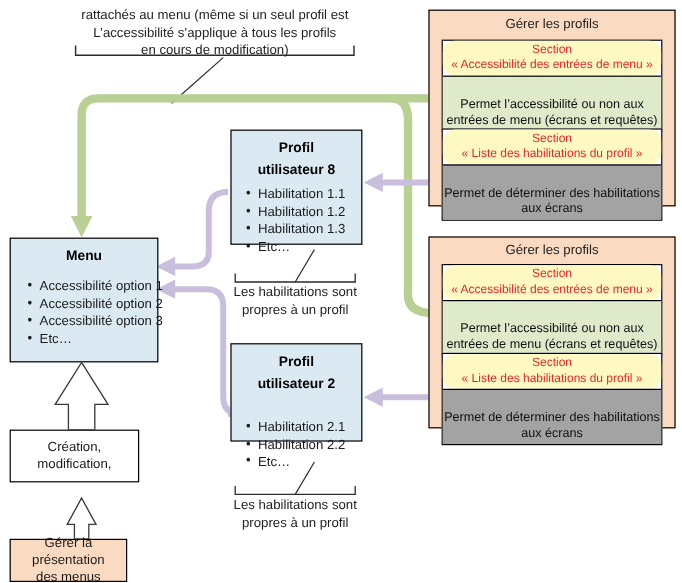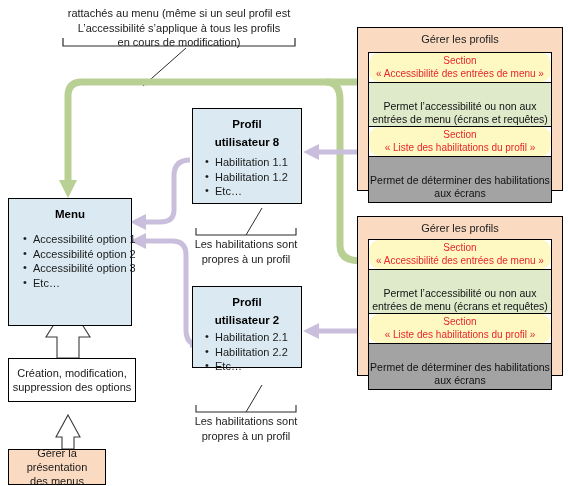--- a/index.html
+++ b/index.html
@@ -27,21 +27,20 @@
     position: absolute;
     box-sizing: border-box;
     border: 1px solid #000000;
   }
   .blue {
     background: #dbeaf2;
   }
   .orange-card {
     background: #fadac0;
     border: 1px solid #000000;
-    margin-top: 19px;
   }
   .white-box {
     background: #ffffff;
     border: 1px solid #000000;
   }
   .note-text {
     position: absolute;
     text-align: center;
     font-size: 11px;
     line-height: 14.5px;
@@ -153,63 +152,63 @@
 
   <polygon points="68,415 80,437 74,437 74,449 62,449 62,437 56,437" fill="#ffffff" stroke="#3a3a3a" stroke-width="1.1"></polygon>
 </svg>
 
 <div class="note-text" style="left:52px; top:6px; width:254px;">
   <div>rattachés au menu (même si un seul profil est</div>
   <div>L’accessibilité s’applique à tous les profils</div>
   <div>en cours de modification)</div>
 </div>
 
-<div class="box blue" style="left:8px; top:198px; width:124px; height:128px; padding-top:8px;">
+<div class="box blue" style="left:8px; top:198px; width:124px; height:104px; padding-top:8px;">
   <div class="bx-title">Menu</div>
   <ul class="bx-list" style="margin-top:10px; padding-left:12px;">
     <li>Accessibilité option 1</li>
     <li>Accessibilité option 2</li>
     <li>Accessibilité option 3</li>
     <li>Etc…</li>
   </ul>
 </div>
 
 <div class="box blue" style="left:192px; top:108px; width:110px; height:96px; padding-top:8px;">
   <div class="bx-title">Profil</div>
   <div class="bx-title" style="margin-top:3px;">utilisateur 8</div>
   <ul class="bx-list" style="margin-top:5px; padding-left:10px;">
     <li>Habilitation 1.1</li>
     <li>Habilitation 1.2</li>
+    <li>Habilitation 1.3</li>
     <li>Etc…</li>
   </ul>
 </div>
 
 <div class="note-text" style="left:186px; top:237px; width:120px;">
   <div>Les habilitations sont</div>
   <div>propres à un profil</div>
 </div>
 
 <div class="box blue" style="left:192px; top:286px; width:110px; height:82px; padding-top:8px;">
   <div class="bx-title">Profil</div>
   <div class="bx-title" style="margin-top:3px;">utilisateur 2</div>
-  <ul class="bx-list" style="margin-top:2px; padding-left:10px;">
+  <ul class="bx-list" style="margin-top:21px; padding-left:10px;">
     <li>Habilitation 2.1</li>
     <li>Habilitation 2.2</li>
     <li>Etc…</li>
   </ul>
 </div>
 
 <div class="note-text" style="left:186px; top:414px; width:120px;">
   <div>Les habilitations sont</div>
   <div>propres à un profil</div>
 </div>
 
-<div class="box white-box" style="left:8px; top:358px; width:128px; height:44px; display:flex; flex-direction:column; justify-content:center;">
+<div class="box white-box" style="left:8px; top:358px; width:108px; height:44px; display:flex; flex-direction:column; justify-content:center;">
   <div class="small-center">Création, modification,</div>
-  <div class="small-center">suppression des options</div>
 </div>
 
 <div class="box" style="left:8px; top:449px; width:98px; height:36px; background:#fadac0; display:flex; flex-direction:column; justify-content:center;">
   <div class="small-center">Gérer la présentation</div>
   <div class="small-center">des menus</div>
 </div>
 
 <div class="orange-card" style="position:absolute; left:357px; top:8px; width:204px; height:162px;">
   <div class="card-title">Gérer les profils</div>
 

